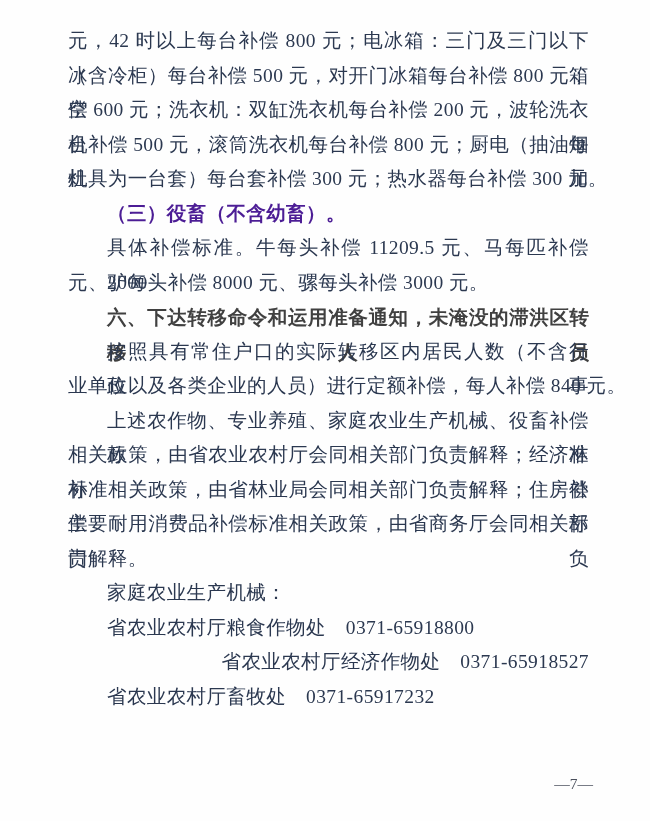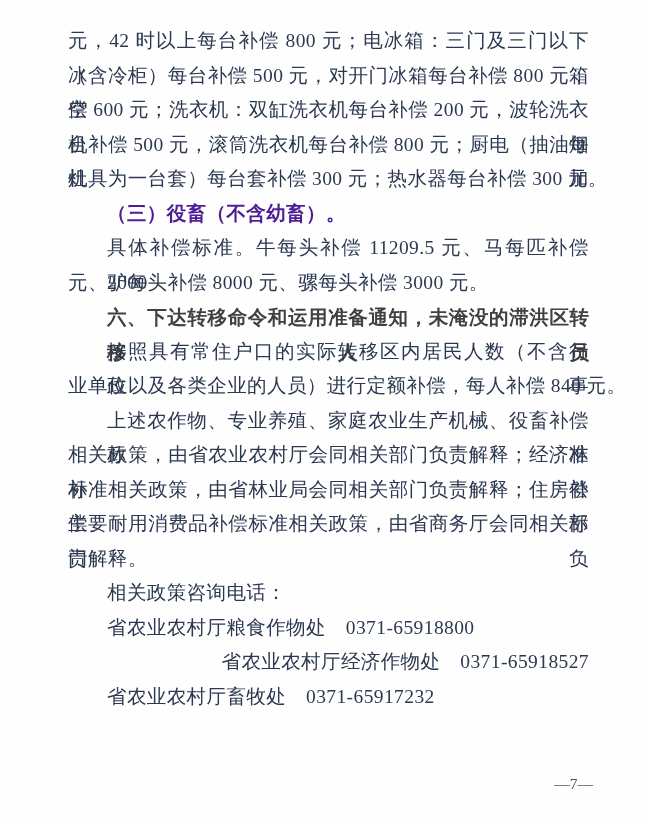--- a/index.html
+++ b/index.html
@@ -71,19 +71,19 @@
       <div class="line body justify" style="padding-left: 2em;">具体补偿标准。牛每头补偿 11209.5 元、马每匹补偿 2000</div>
       <div class="line body">元、驴每头补偿 8000 元、骡每头补偿 3000 元。</div>
       <div class="line heading justify" style="padding-left: 2em;">六、下达转移命令和运用准备通知，未淹没的滞洪区转移人员</div>
       <div class="line body justify" style="padding-left: 2em;">按照具有常住户口的实际转移区内居民人数（不含行政、事</div>
       <div class="line body">业单位以及各类企业的人员）进行定额补偿，每人补偿 840 元。</div>
       <div class="line body justify" style="padding-left: 2em;">上述农作物、专业养殖、家庭农业生产机械、役畜补偿标准</div>
       <div class="line body justify">相关政策，由省农业农村厅会同相关部门负责解释；经济林补偿</div>
       <div class="line body justify">标准相关政策，由省林业局会同相关部门负责解释；住房补偿标</div>
       <div class="line body justify">主要耐用消费品补偿标准相关政策，由省商务厅会同相关部门负</div>
       <div class="line body">责解释。</div>
-      <div class="line body" style="padding-left: 2em;">相关政策咨询电话：</div>
+      <div class="line body" style="padding-left: 2em;">家庭农业生产机械：</div>
       <div class="line body" style="padding-left: 2em;">省农业农村厅粮食作物处　0371-65918800</div>
       <div class="line body" style="padding-left: 2em; text-align: right;">省农业农村厅经济作物处　0371-65918527</div>
       <div class="line body" style="padding-left: 2em;">省农业农村厅畜牧处　0371-65917232</div>
     </div>
   <div class="page-number">—7—</div>
 </div>
 
 </body></html>

